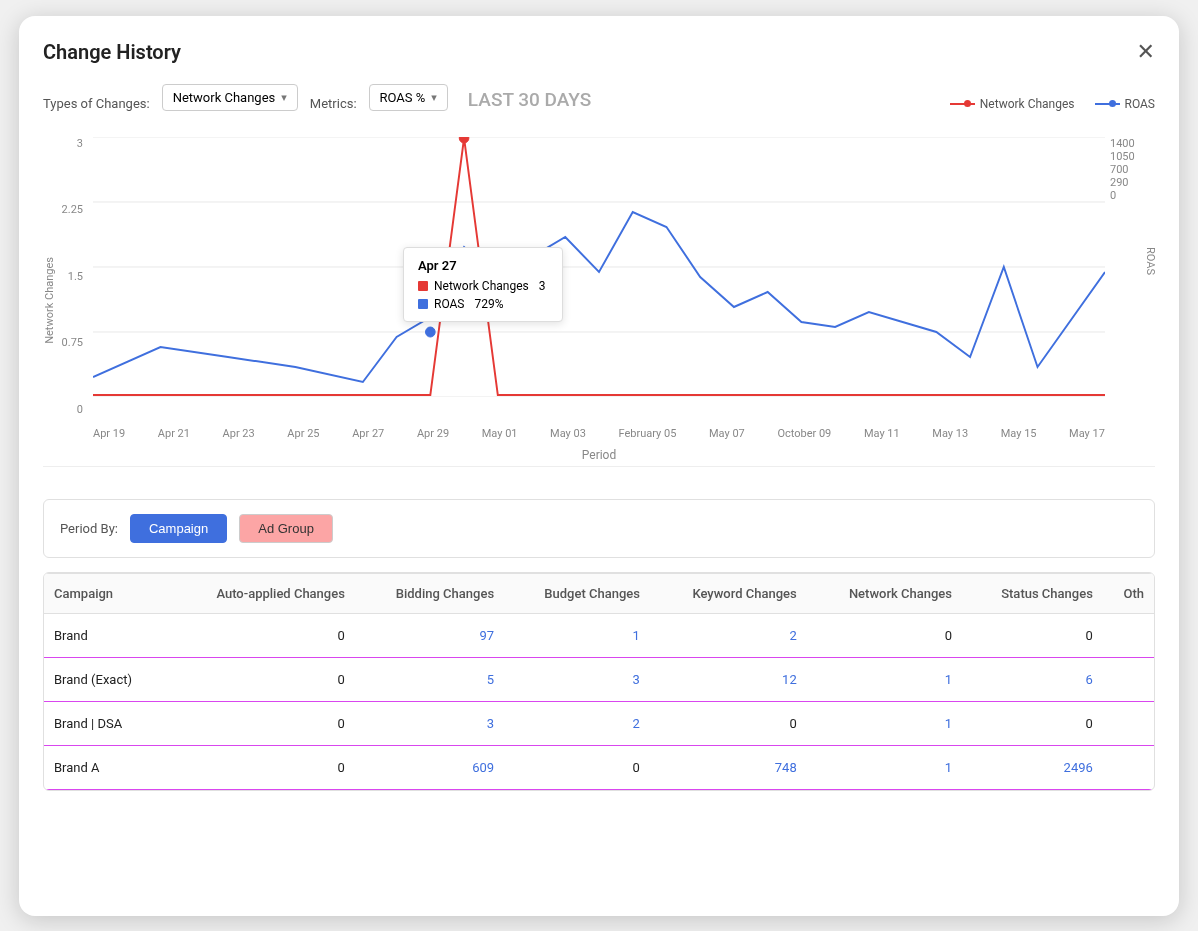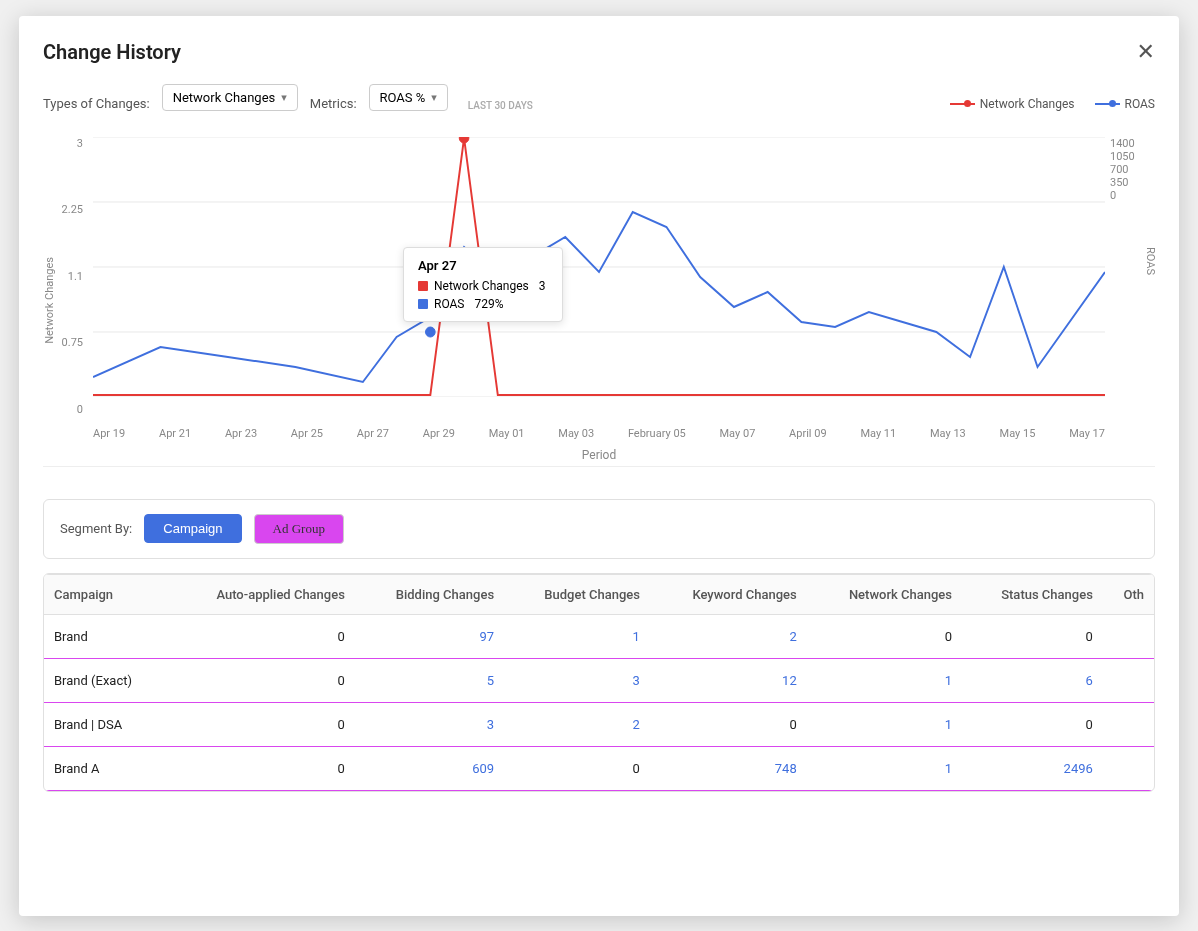--- a/index.html
+++ b/index.html
@@ -1,45 +1,45 @@
 <!DOCTYPE html>
 <html><head>
   <meta charset="utf-8">
   <style>
     * { box-sizing: border-box; margin: 0; padding: 0; }
     body { font-family: -apple-system, BlinkMacSystemFont, 'Segoe UI', Roboto, sans-serif; background: #f0f0f0; display: flex; justify-content: center; align-items: center; min-height: 100vh; }
-    .modal { background: #fff; border-radius: 4px; width: 1160px; min-height: 900px; box-shadow: 0 4px 24px rgba(0,0,0,0.18); padding: 24px; position: relative; }
+    .modal { background: #fff; border-radius: 16px; width: 1160px; min-height: 900px; box-shadow: 0 4px 24px rgba(0,0,0,0.18); padding: 24px; position: relative; }
     .modal-header { display: flex; align-items: center; justify-content: space-between; margin-bottom: 20px; }
     .modal-title { font-size: 20px; font-weight: 600; color: #222; }
     .close-btn { background: none; border: none; cursor: pointer; font-size: 22px; color: #555; line-height: 1; }
     .controls { display: flex; align-items: flex-end; gap: 12px; margin-bottom: 16px; }
     .control-label { font-size: 13px; color: #555; }
     .dropdown { display: flex; align-items: center; border: 1px solid #ccc; border-radius: 4px; padding: 5px 10px; font-size: 13px; cursor: pointer; background: #fff; gap: 6px; }
     .dropdown .chevron { font-size: 11px; color: #777; }
-    .date-label { font-size: 10px; color: #aaa; font-weight: 500; margin-left: 8px; }
+    .date-label { font-size: 19px; color: #aaa; font-weight: 500; margin-left: 8px; }
     .legend { display: flex; align-items: center; gap: 20px; margin-left: auto; }
     .legend-item { display: flex; align-items: center; gap: 5px; font-size: 12px; color: #555; }
 
     .chart-container { position: relative; width: 100%; height: 340px; margin-bottom: 32px; border-bottom: 1px solid #eee; }
     .y-label { font-size: 11px; color: #888; }
     .x-label { font-size: 11px; color: #888; }
 
     
     .tooltip { position: absolute; background: #fff; border: 1px solid #ddd; border-radius: 4px; padding: 10px 14px; box-shadow: 0 2px 8px rgba(0,0,0,0.12); font-size: 12px; z-index: 10; min-width: 160px; }
     .tooltip-date { font-weight: 600; margin-bottom: 6px; font-size: 13px; }
     .tooltip-item { display: flex; align-items: center; gap: 6px; margin-top: 4px; }
     .tooltip-color-red { width: 10px; height: 10px; background: #e53935; border-radius: 1px; }
     .tooltip-color-blue { width: 10px; height: 10px; background: #3f6fde; border-radius: 1px; }
 
     
     .segment-bar { display: flex; align-items: center; gap: 12px; margin-bottom: 14px; padding: 14px 16px; border: 1px solid #e0e0e0; border-radius: 6px; }
     .segment-label { font-size: 13px; color: #555; }
     .seg-btn { padding: 6px 18px; border-radius: 4px; border: 1px solid #ccc; font-size: 13px; cursor: pointer; }
     .seg-btn.active { background: #3f6fde; color: #fff; border-color: #3f6fde; }
-    .seg-btn.inactive { background: #d946ef; color: #333; font-family: Liberation Serif, serif; }
+    .seg-btn.inactive { background: #fca5a5; color: #333; }
     table { width: 100%; border-collapse: collapse; font-size: 13px; }
     th { text-align: left; padding: 12px 10px; color: #555; font-weight: 500; border-top: 1px solid #e0e0e0; border-bottom: 1px solid #e0e0e0; background: #fafafa; }
     th:not(:first-child) { text-align: right; }
     td { padding: 14px 10px; border-bottom: 1px solid #d946ef; color: #222; }
     td:not(:first-child) { text-align: right; }
     td a { color: #3f6fde; text-decoration: none; }
     .table-wrap { border: 1px solid #e0e0e0; border-radius: 6px; overflow: hidden; }
   </style>
 </head>
 <body>
@@ -81,21 +81,21 @@
         <span>ROAS</span>
       </div>
     </div>
   </div>
 
   <div class="chart-container">
 
     <div style="position:absolute;left:0;top:10px;bottom:50px;width:40px;display:flex;flex-direction:column;justify-content:space-between;align-items:flex-end;">
       <span class="y-label">3</span>
       <span class="y-label">2.25</span>
-      <span class="y-label">1.1</span>
+      <span class="y-label">1.5</span>
       <span class="y-label">0.75</span>
       <span class="y-label">0</span>
     </div>
 
     <div style="position:absolute;left:2px;top:50%;transform:translateY(-50%);writing-mode:vertical-rl;transform:rotate(180deg);font-size:11px;color:#888;white-space:nowrap;top:130px;left:0px;">Network Changes</div>
 
     <svg style="position:absolute;left:50px;right:50px;top:10px;bottom:50px;width:calc(100% - 100px);height:260px;" viewBox="0 0 1050 260" preserveAspectRatio="none">
 
       <line x1="0" y1="0" x2="1050" y2="0" stroke="#e8e8e8" stroke-width="1"></line>
       <line x1="0" y1="65" x2="1050" y2="65" stroke="#e8e8e8" stroke-width="1"></line>
@@ -130,42 +130,42 @@
       <span class="x-label">Apr 19</span>
       <span class="x-label">Apr 21</span>
       <span class="x-label">Apr 23</span>
       <span class="x-label">Apr 25</span>
       <span class="x-label">Apr 27</span>
       <span class="x-label">Apr 29</span>
       <span class="x-label">May 01</span>
       <span class="x-label">May 03</span>
       <span class="x-label">February 05</span>
       <span class="x-label">May 07</span>
-      <span class="x-label">April 09</span>
+      <span class="x-label">October 09</span>
       <span class="x-label">May 11</span>
       <span class="x-label">May 13</span>
       <span class="x-label">May 15</span>
       <span class="x-label">May 17</span>
     </div>
 
     <div style="position:absolute;bottom:4px;left:50%;transform:translateX(-50%);font-size:12px;color:#888;">Period</div>
 
     <div style="position:absolute;right:0;top:10px;bottom:50px;width:45px;display:flex;flex-direction:column;justify-content:flex-start;align-items:flex-start;">
       <span class="y-label">1400</span>
       <span class="y-label">1050</span>
       <span class="y-label">700</span>
-      <span class="y-label">350</span>
+      <span class="y-label">290</span>
       <span class="y-label">0</span>
     </div>
 
     <div style="position:absolute;right:-2px;top:120px;writing-mode:vertical-rl;font-size:11px;color:#888;">ROAS</div>
   </div>
 
   <div class="segment-bar">
-    <span class="segment-label">Segment By:</span>
+    <span class="segment-label">Period By:</span>
     <button class="seg-btn active">Campaign</button>
     <button class="seg-btn inactive">Ad Group</button>
   </div>
 
   <div class="table-wrap">
     <table>
       <thead>
         <tr>
           <th>Campaign</th>
           <th>Auto-applied Changes</th>

